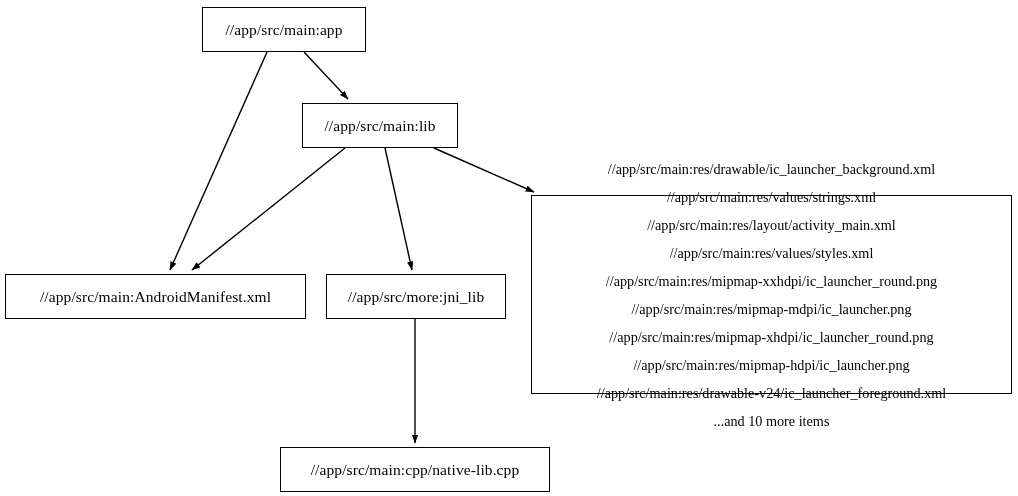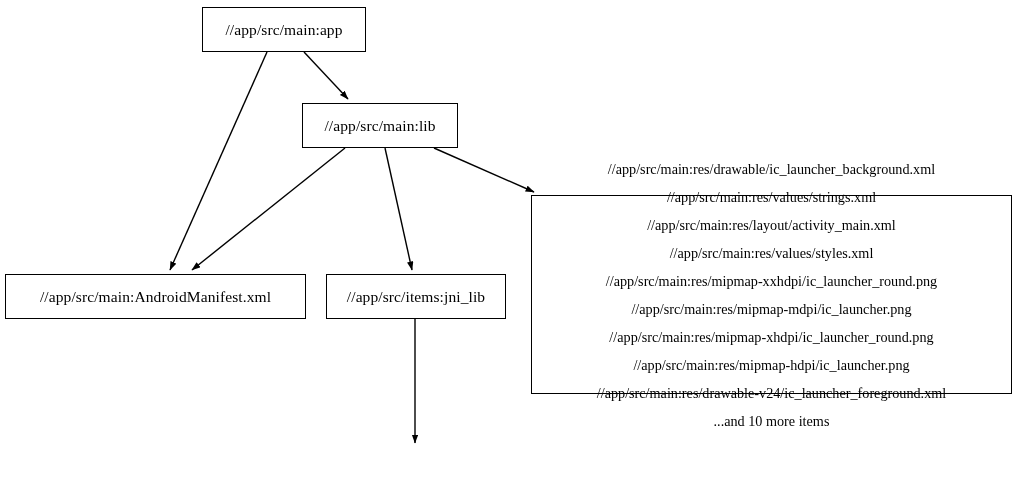--- a/index.html
+++ b/index.html
@@ -90,23 +90,26 @@
 
   <div class="node" id="node-lib">
     <span class="node-label">//app/src/main:lib</span>
   </div>
 
   <div class="node" id="node-manifest">
     <span class="node-label">//app/src/main:AndroidManifest.xml</span>
   </div>
 
   <div class="node" id="node-jni">
-    <span class="node-label">//app/src/items:jni_lib</span>
+    <span class="node-label">//app/src/more:jni_lib</span>
   </div>
 
+  <div class="node" id="node-cpp">
+    <span class="node-label">//app/src/main:cpp/native-lib.cpp</span>
+  </div>
 
   <div class="node" id="node-res">
     <span class="node-multiline">//app/src/main:res/drawable/ic_launcher_background.xml
 //app/src/main:res/values/strings.xml
 //app/src/main:res/layout/activity_main.xml
 //app/src/main:res/values/styles.xml
 //app/src/main:res/mipmap-xxhdpi/ic_launcher_round.png
 //app/src/main:res/mipmap-mdpi/ic_launcher.png
 //app/src/main:res/mipmap-xhdpi/ic_launcher_round.png
 //app/src/main:res/mipmap-hdpi/ic_launcher.png

